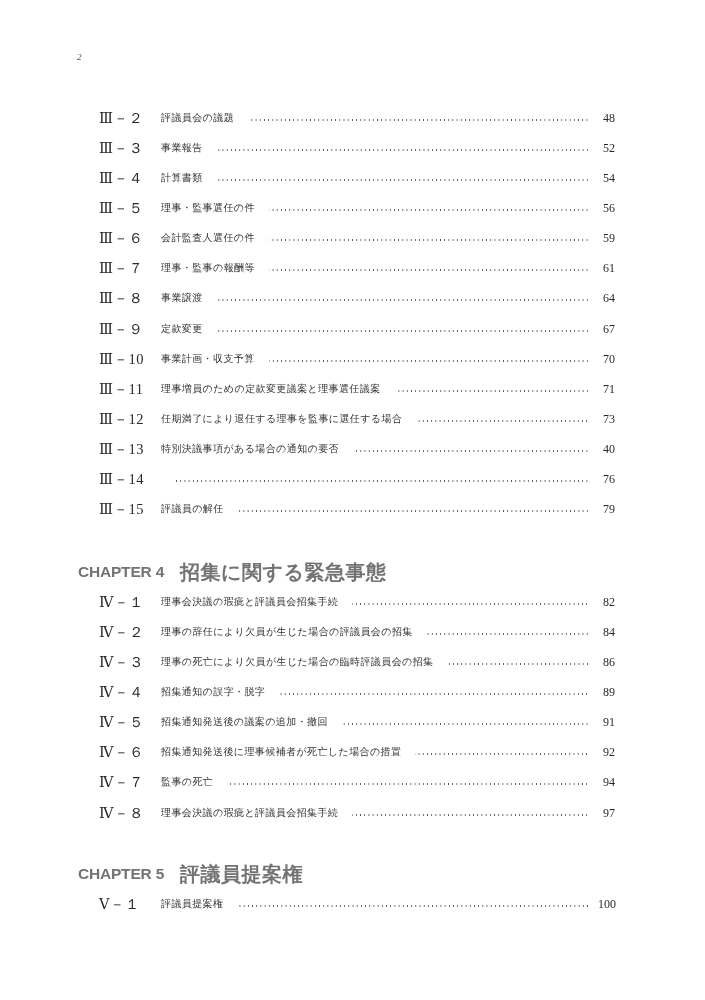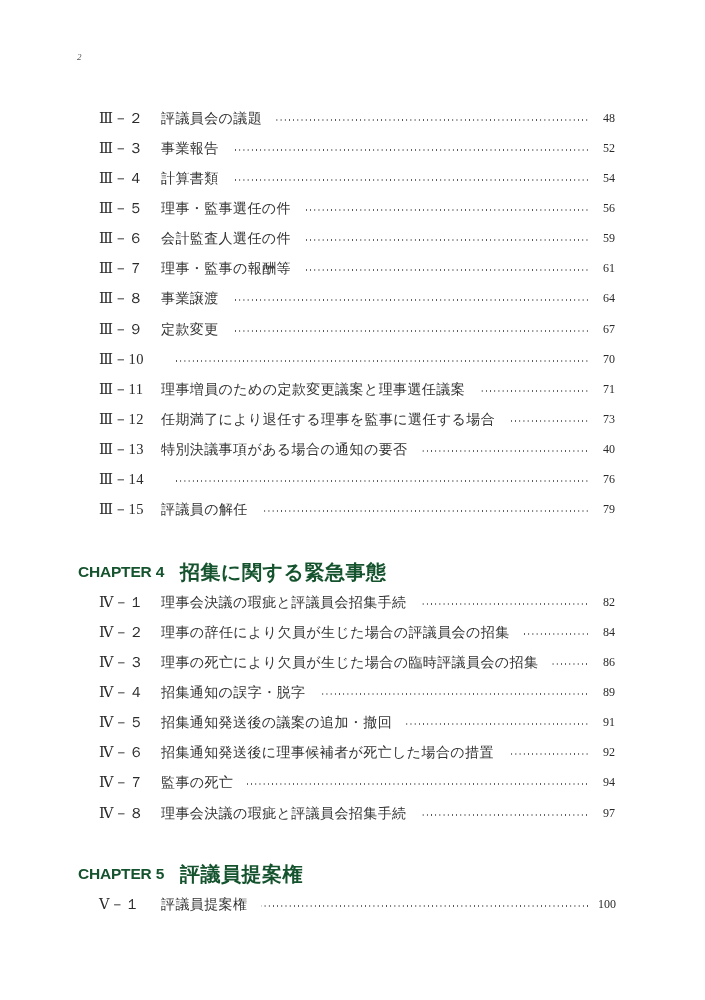--- a/index.html
+++ b/index.html
@@ -38,21 +38,21 @@
     }
     .entry .num {
       width: 62px;
       flex: 0 0 62px;
       font-family: "Liberation Serif", "DejaVu Serif", serif;
       letter-spacing: 0.5px;
     }
     .entry .title {
       flex: 0 0 auto;
       font-family: "DejaVu Sans", sans-serif;
-      font-size: 14px;
+      font-size: 10px;
       letter-spacing: 0.4px;
       color: #333;
     }
     .entry .leader {
       flex: 1 1 auto;
       margin: 0 10px 0 14px;
       height: 2px;
       align-self: center;
       margin-top: 4px;
       background-image: radial-gradient(circle, #555 0.7px, transparent 0.9px);
@@ -69,21 +69,21 @@
       font-size: 12px;
     }
     .entry.wide .page { min-width: 22px; }
     .chapter {
       position: absolute;
       left: 78px;
       height: 26px;
       display: flex;
       align-items: center;
       white-space: nowrap;
-      color: #14532d;
+      color: #737373;
     }
     .chapter .label {
       font-family: "Liberation Sans", "DejaVu Sans", sans-serif;
       font-weight: bold;
       font-size: 15.5px;
       letter-spacing: -0.2px;
       margin-right: 16px;
     }
     .chapter .ctitle {
       font-family: Liberation Sans, sans-serif;
@@ -142,20 +142,21 @@
     <span class="page">64</span>
   </div>
   <div class="entry" style="top:318px">
     <span class="num">Ⅲ－９</span>
     <span class="title">定款変更</span>
     <span class="leader"></span>
     <span class="page">67</span>
   </div>
   <div class="entry" style="top:348px">
     <span class="num">Ⅲ－10</span>
+    <span class="title">事業計画・収支予算</span>
     <span class="leader"></span>
     <span class="page">70</span>
   </div>
   <div class="entry" style="top:378px">
     <span class="num">Ⅲ－11</span>
     <span class="title">理事増員のための定款変更議案と理事選任議案</span>
     <span class="leader"></span>
     <span class="page">71</span>
   </div>
   <div class="entry" style="top:408px">

